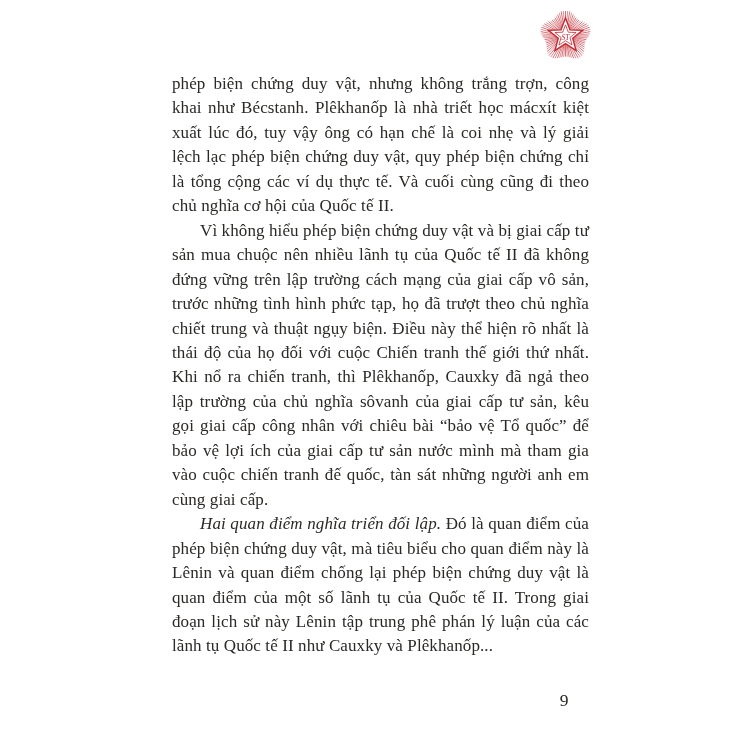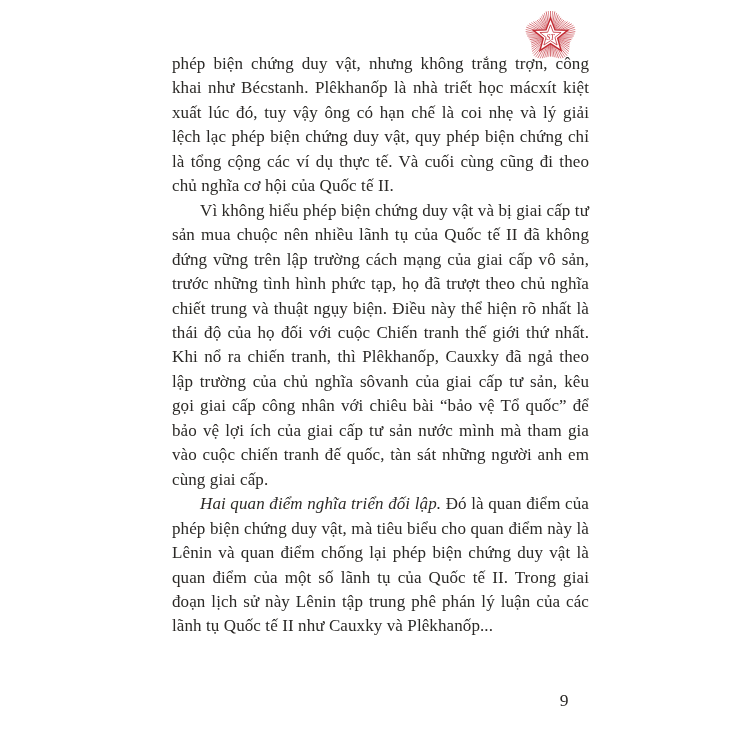--- a/index.html
+++ b/index.html
@@ -10,30 +10,30 @@
   .page {
     position: relative;
     width: 750px;
     height: 750px;
     background: #ffffff;
     overflow: hidden;
     font-family: "Liberation Serif", "DejaVu Serif", serif;
   }
   .logo {
     position: absolute;
-    left: 524px;
+    left: 539px;
     top: 11px;
     width: 53px;
     height: 52px;
   }
   .logo svg { width: 100%; height: 100%; display: block; }
   .text-block {
     position: absolute;
     left: 172px;
-    top: 52px;
+    top: 72px;
     width: 417px;
     font-size: 17px;
     line-height: 24.45px;
     color: #2b2926;
     text-align: justify;
     letter-spacing: 0.1px;
   }
   .text-block p {
     margin: 0;
     padding: 0;

